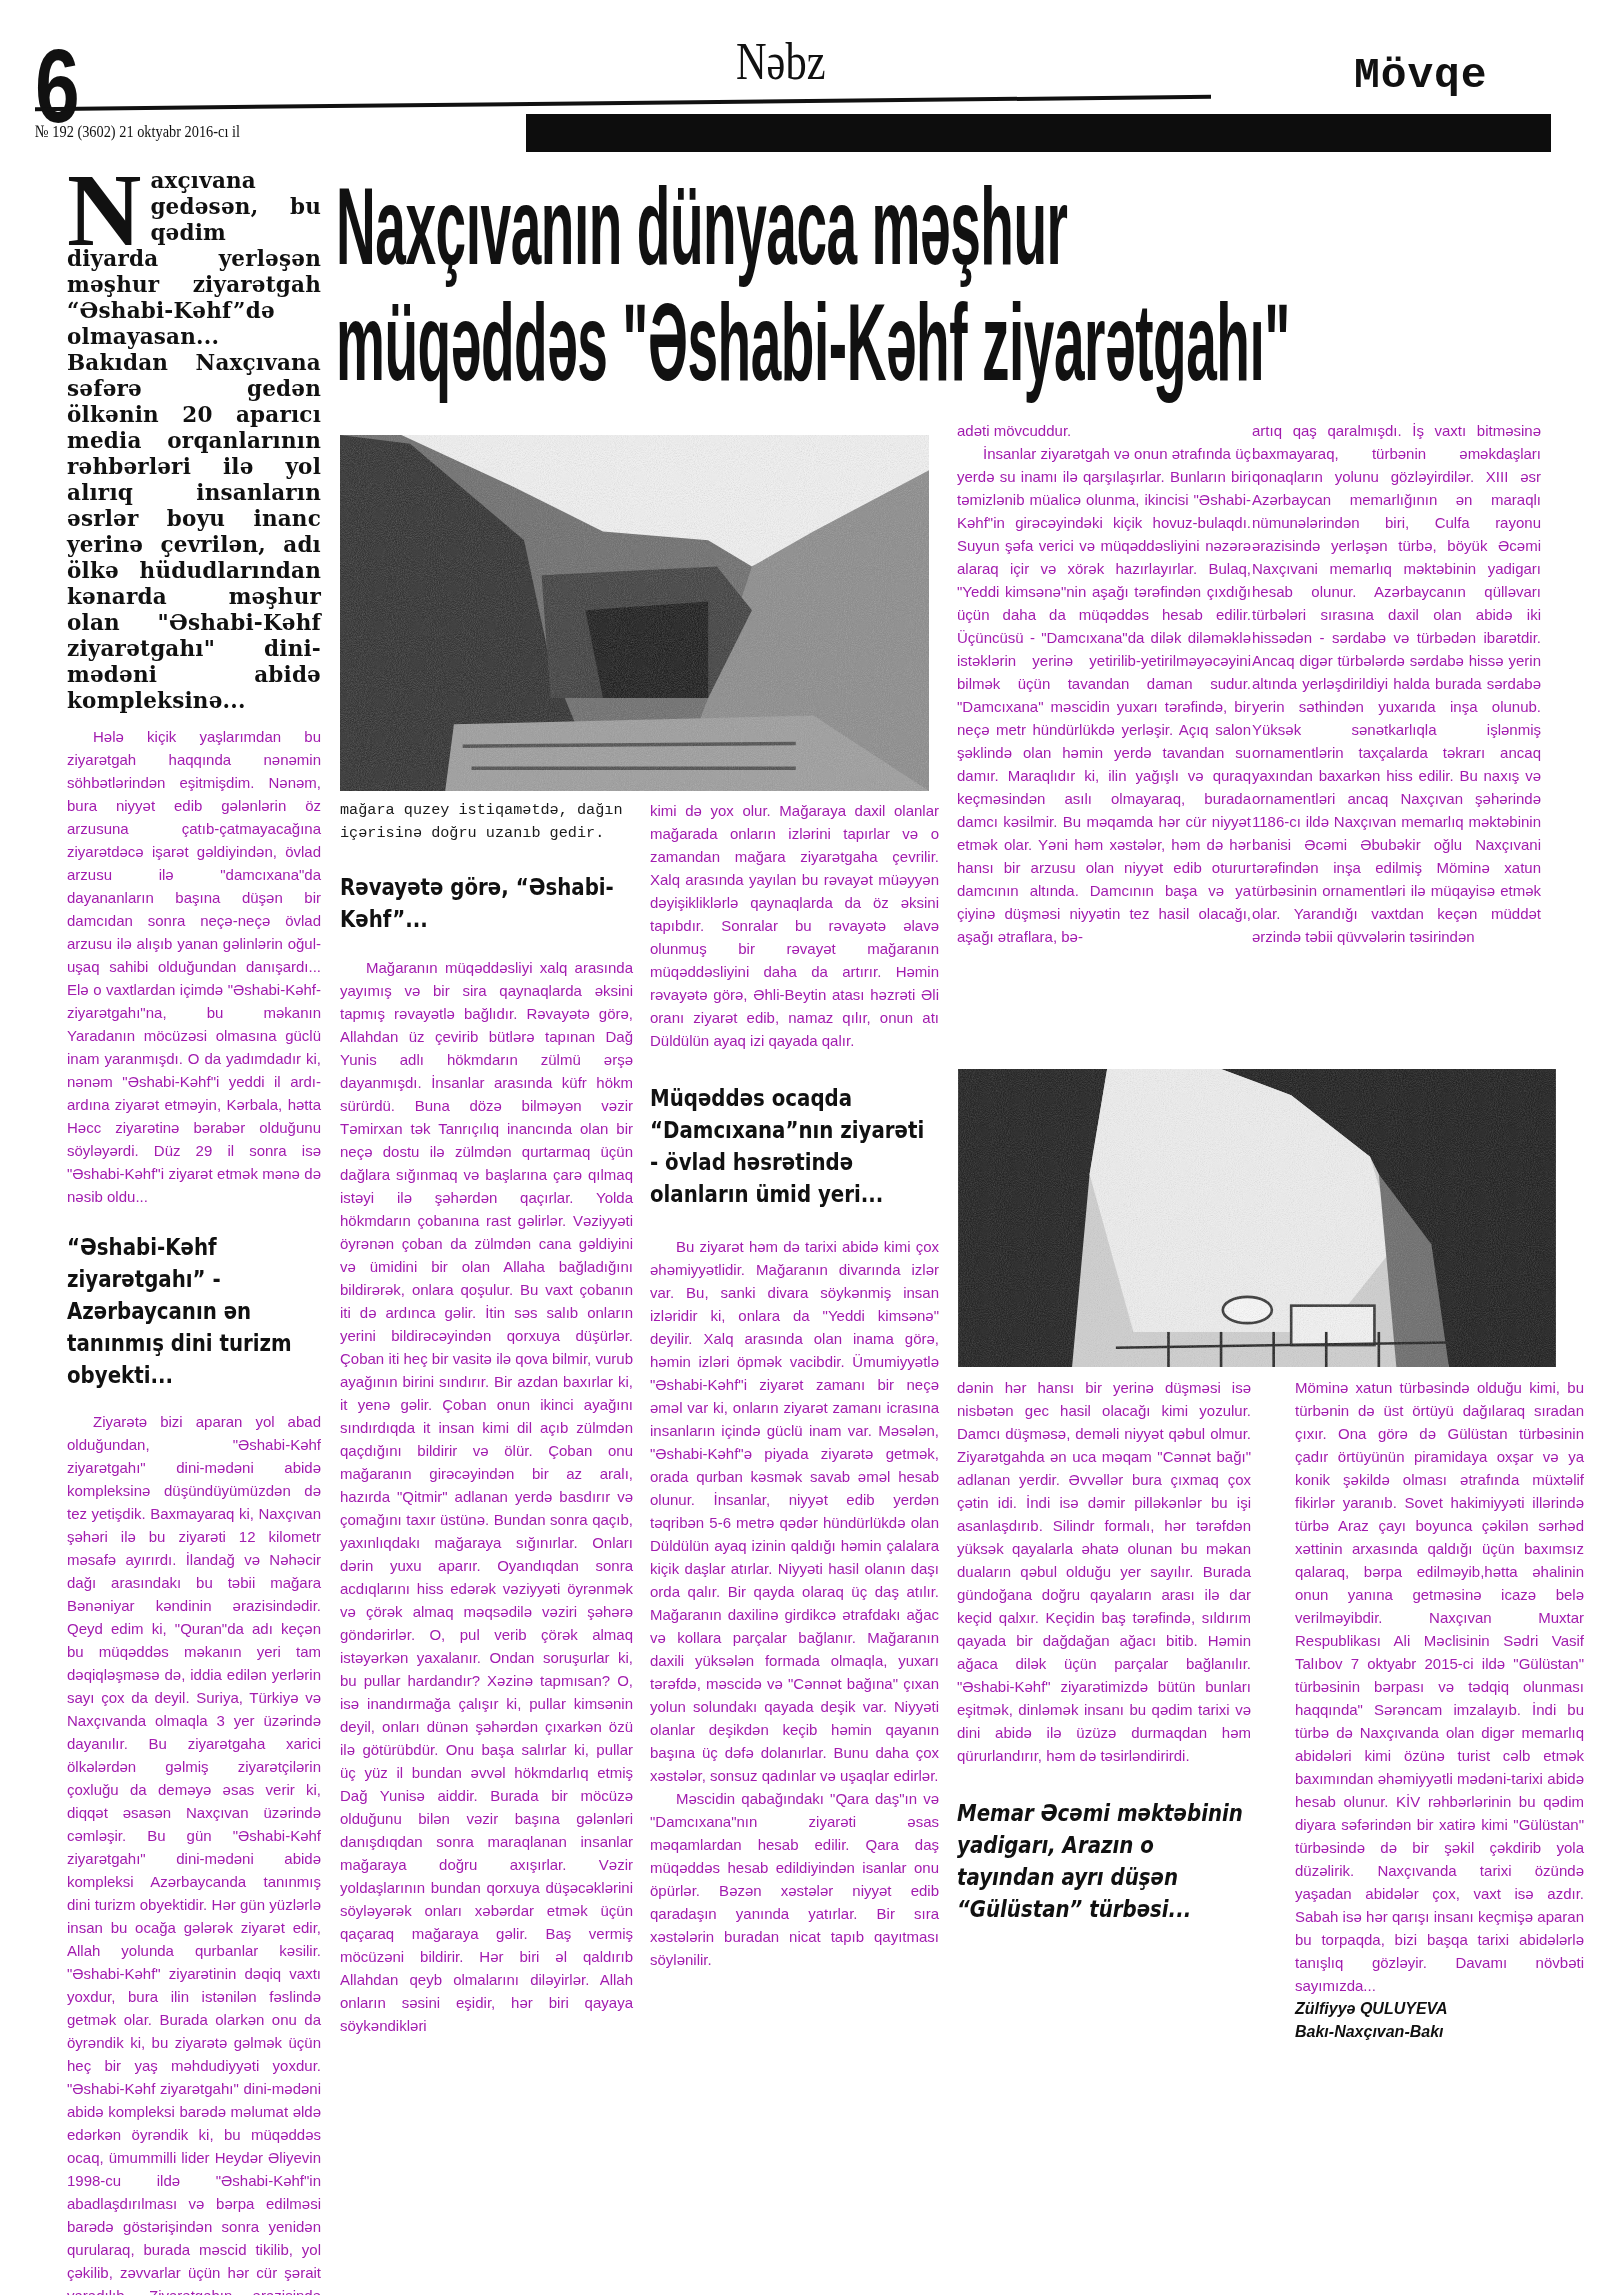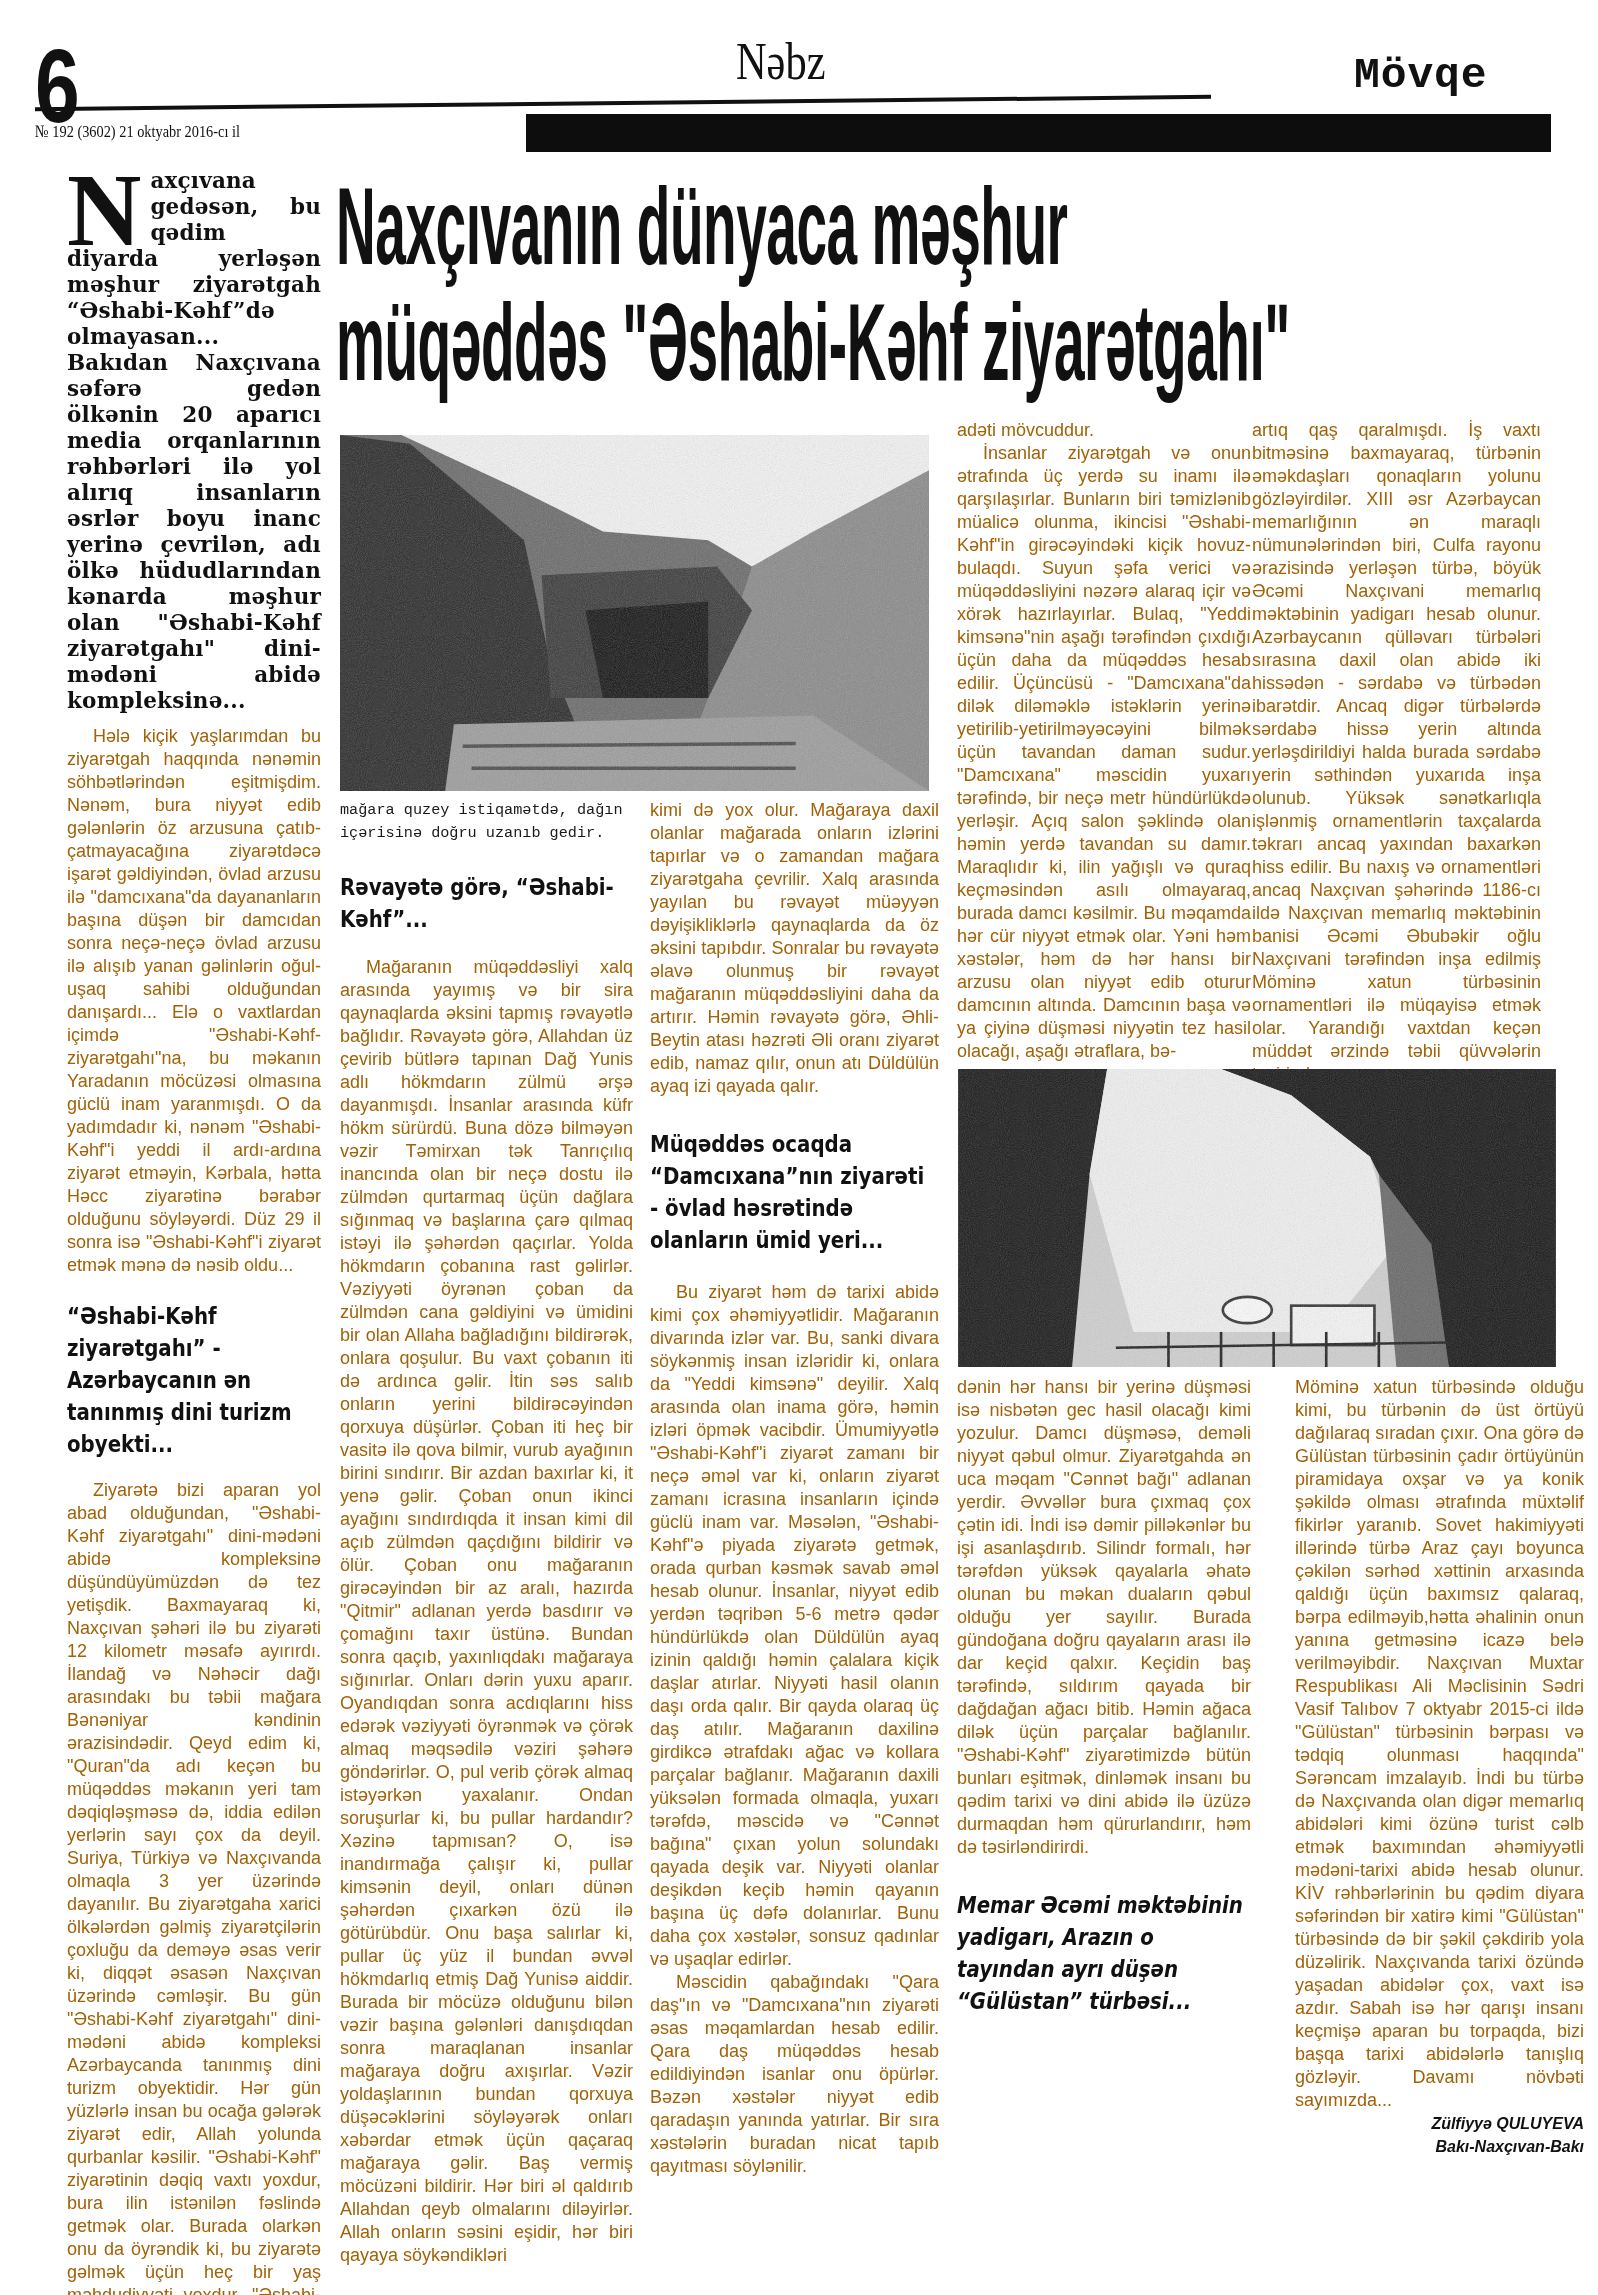--- a/index.html
+++ b/index.html
@@ -9,29 +9,29 @@
   
   .page-num { left:35px; top:35px; font-family:"Liberation Sans", sans-serif; font-weight:900; font-size:103px; line-height:1; transform:scaleX(0.78); transform-origin:left top; }
   .rubric { left:736px; top:35px; font-family:"Liberation Serif", serif; font-size:53px; line-height:1; transform:scaleX(0.8); transform-origin:left top; }
   .brand { left:1354px; top:54px; font-family:Liberation Mono, monospace; font-weight:900; font-size:43px; line-height:1; letter-spacing:0.9px; }
   .rule-top { left:35px; top:101px; width:1176px; height:4.4px; background:#111; transform:skewY(-0.6deg); }
   .issue { left:35px; top:121px; font-family:"Liberation Serif", serif; font-size:17.5px; transform:scaleX(0.82); transform-origin:left top; }
   .bar { left:526px; top:114px; width:1025px; height:38px; background:#0d0d0d; }
   
   .headline { left:336px; top:168px; width:1227px; font-family:"Liberation Sans", sans-serif; font-weight:900; font-size:110px; line-height:116px; transform:scaleX(0.5); transform-origin:left top; white-space:nowrap; letter-spacing:-0.9px; width:2541px; }
   
-  .col { font-family:"Liberation Sans", sans-serif; font-size:18px; line-height:23px; text-align:justify; hyphens:manual; color:#a16207; }
+  .col { font-family:"Liberation Sans", sans-serif; font-size:15px; line-height:23px; text-align:justify; hyphens:manual; color:#a21caf; }
   .col p { margin:0; text-indent:26px; }
   .col p.noind { text-indent:0; }
   .lead { font-family:"DejaVu Serif", serif; font-weight:bold; font-size:21.5px; line-height:26px; text-align:justify; letter-spacing:0.2px; color:#111; }
   .dropcap { float:left; font-family:"Liberation Serif", serif; font-weight:bold; font-size:103px; line-height:77px; margin:3.5px 8.8px -3.5px 0; }
   .subhead { font-family:"DejaVu Sans", sans-serif; font-weight:bold; font-size:23px; line-height:32px; color:#111; transform:scaleX(0.86); transform-origin:left top; width:116%; }
   .caption { font-family:Liberation Mono, monospace; font-size:15.2px; line-height:23px; color:#1a1a1a; }
   .photo { overflow:hidden; background:#555; }
-  .byline { text-align:right; font-weight:bold; font-style:italic; font-size:16px; line-height:23px; }
+  .byline { text-align:left; font-weight:bold; font-style:italic; font-size:16px; line-height:23px; }
 </style>
 </head>
 <body>
 
 <div class="abs page-num">6</div>
 <div class="abs rubric">Nəbz</div>
 <div class="abs brand">Mövqe</div>
 <div class="abs rule-top"></div>
 <div class="abs issue">№ 192 (3602) 21 oktyabr 2016-cı il</div>
 <div class="abs bar"></div>

